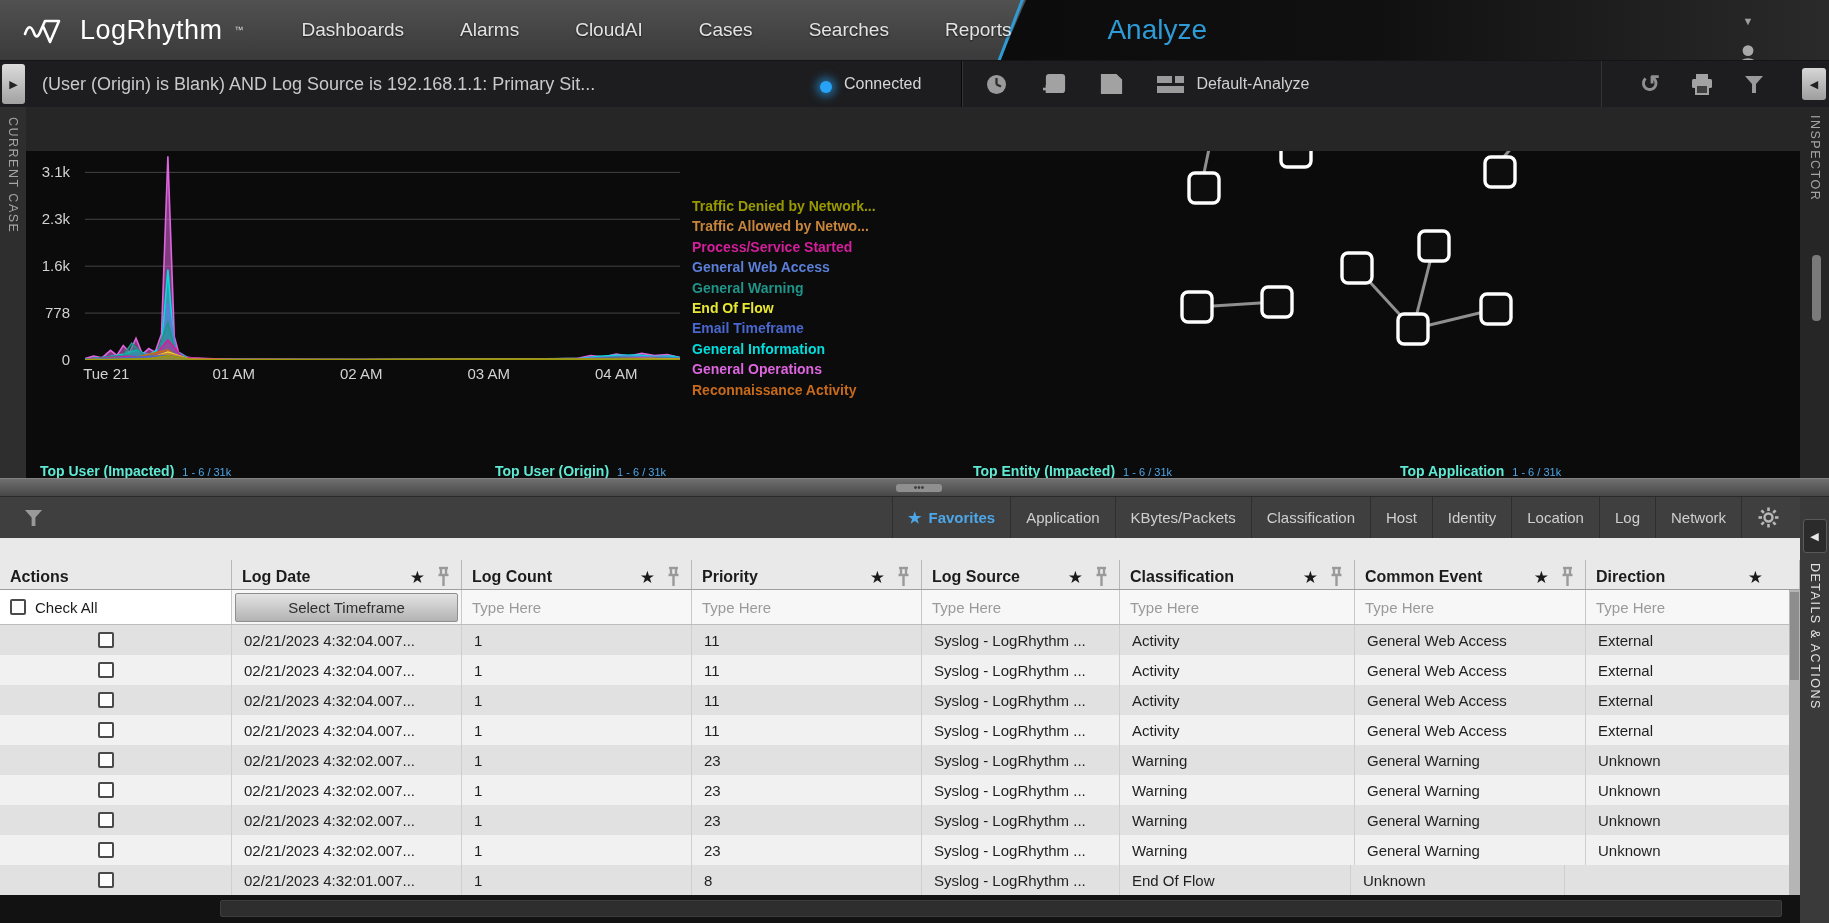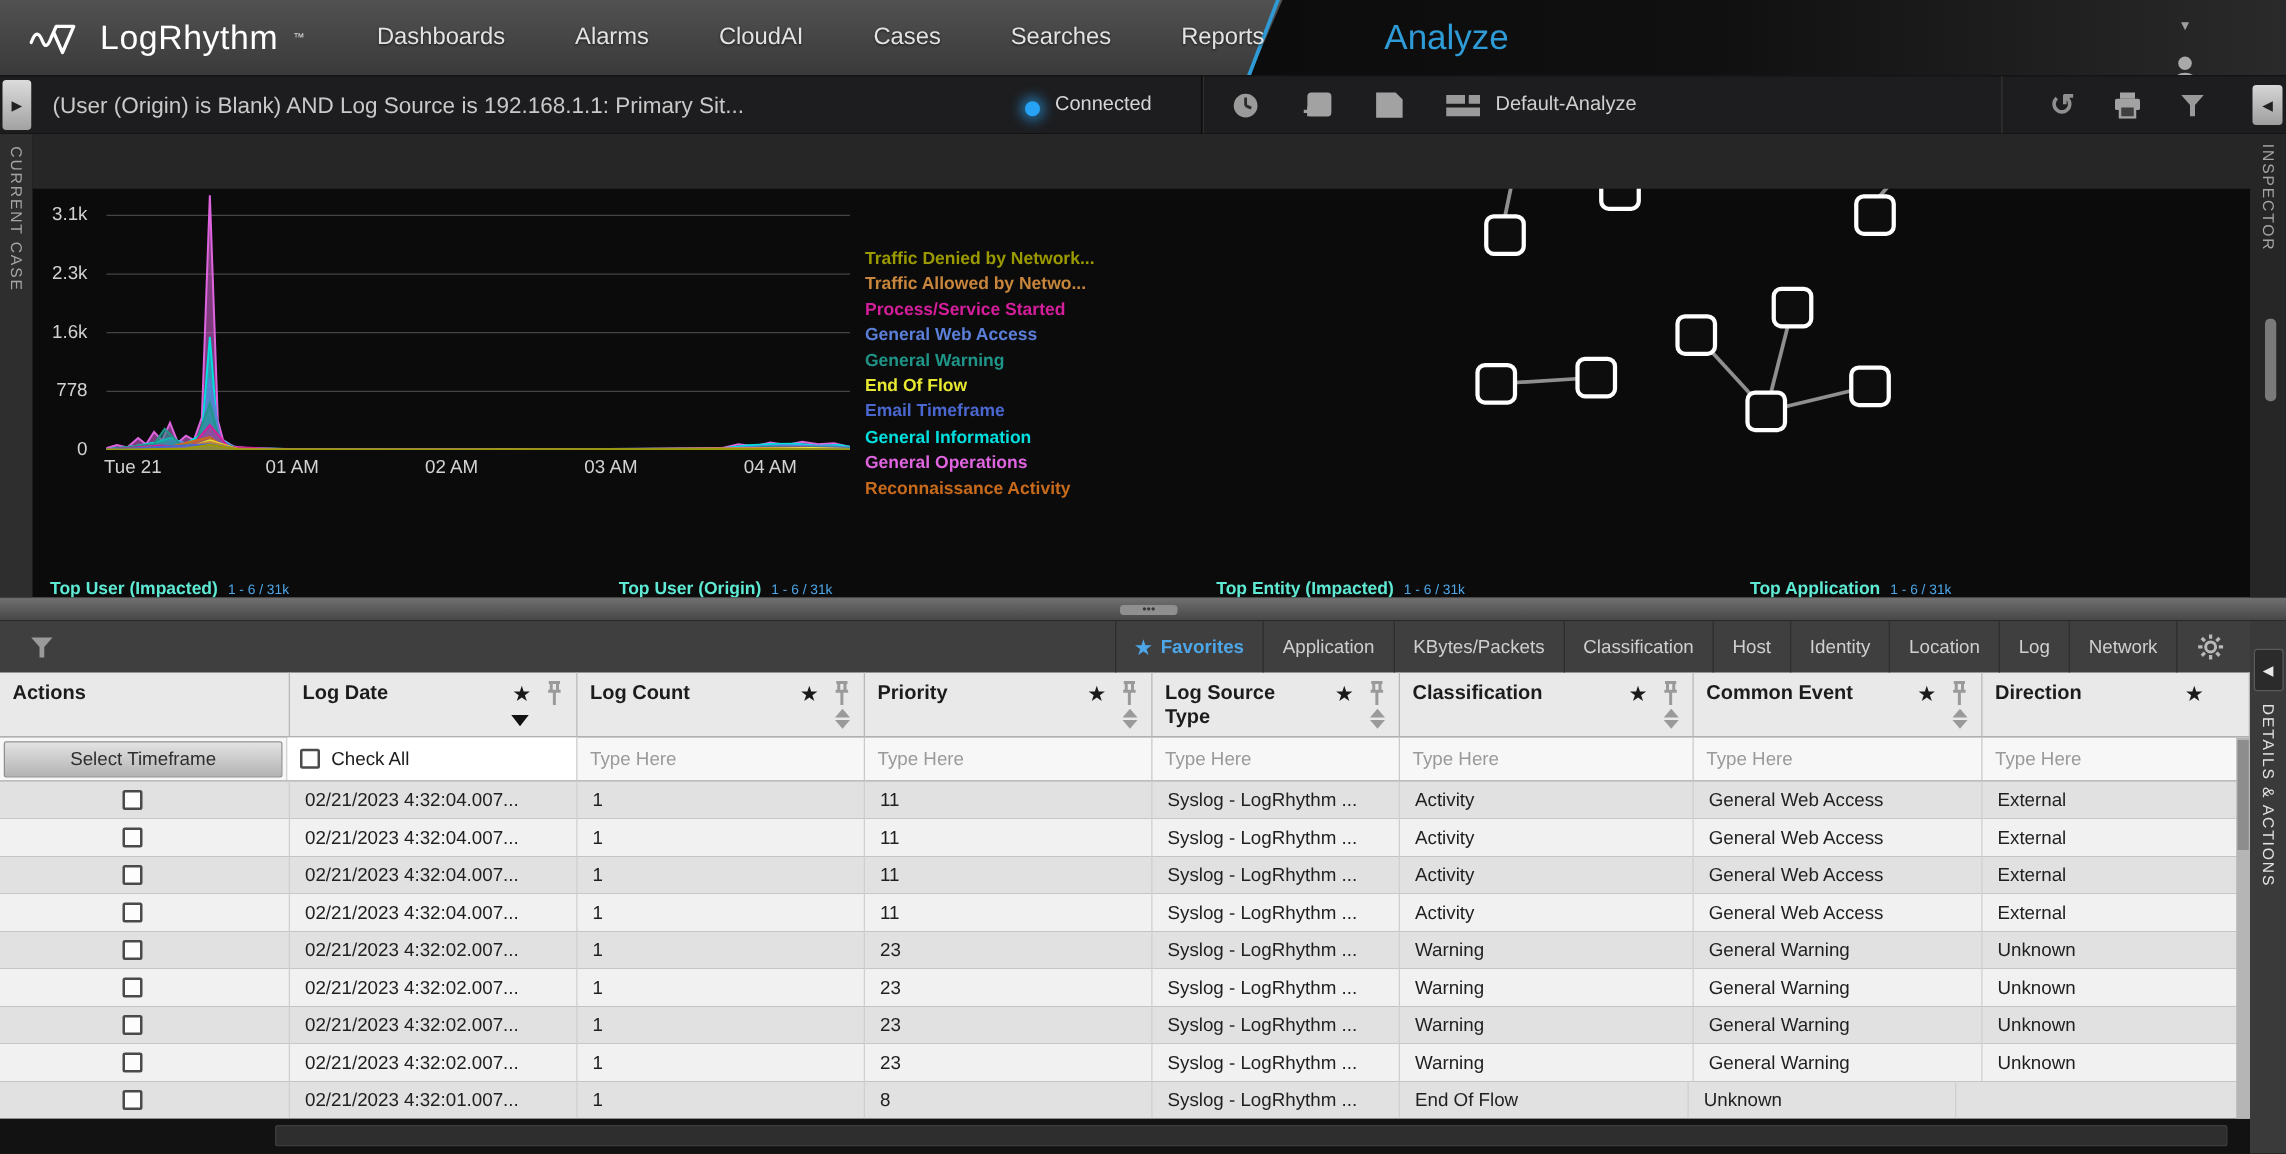--- a/index.html
+++ b/index.html
@@ -98,21 +98,21 @@
   .tab { padding:0 15px; height:100%; display:flex; align-items:center; gap:7px;
     color:#cfcfcf; font-size:15px; border-left:1px solid #2e2e2e; cursor:pointer; }
   .tab.active { color:#4da6e8; font-weight:bold; }
   .tab .star { font-size:15px; }
   .gear-tab { padding:0 16px; border-left:1px solid #2e2e2e; height:100%; display:flex; align-items:center; cursor:pointer;}
   .panel-btn { width:26px; height:32px; margin:0 2px 0 6px; border-radius:3px;
     background:linear-gradient(180deg,#b9c4cb,#8fa0ab); color:#1d1d1d; font-size:12px;
     display:flex; align-items:center; justify-content:center; cursor:pointer; }
 
   .thead { display:flex; height:52px; background:#e9e9e9; border-bottom:1px solid #9e9e9e; width:1800px;}
-  .th { position:relative; border-right:1px solid #b8b8b8; overflow:hidden; cursor:pointer; }
+  .th { position:relative; border-right:1px solid #b8b8b8; overflow:hidden; cursor:pointer;margin-top:22px; }
   .th-label { position:absolute; left:10px; top:7px; width:60%; color:#1c1c1c;
     font-weight:bold; font-size:16px; line-height:19px; }
   .th-star { position:absolute; right:36px; top:7px; color:#1a1a1a; font-size:17px; }
   .th-pin { position:absolute; right:11px; top:6px; }
   .sort-ud { position:absolute; right:11px; top:29px; display:flex; flex-direction:column; gap:2px; }
   .sort-ud i { width:0; height:0; border-left:6px solid transparent; border-right:6px solid transparent; display:block;}
   .sort-ud .up { border-bottom:7px solid #9a9a9a; }
   .sort-ud .dn { border-top:7px solid #9a9a9a; }
   .sort-desc { position:absolute; right:38px; top:34px; width:0; height:0;
     border-left:7px solid transparent; border-right:7px solid transparent; border-top:9px solid #111; }
@@ -507,28 +507,28 @@
             <i class="up"></i>
             <i class="dn"></i>
           </span>
         </div>
         <div class="th" style="width: 214px;">
           <div class="th-label">Direction</div>
           <span class="th-star">★</span>
         </div>
       </div>
     <div class="tfilter" id="tfilter">
-        <div class="tf-cell" style="width: 230px;">
-          <div class="timeframe-btn">Select Timeframe</div>
-        </div>
         <div class="tf-cell actions" style="width: 232px;">
           <span class="cb"></span>
           <span>Check All</span>
         </div>
         <div class="tf-cell" style="width: 230px;">
+          <div class="timeframe-btn">Select Timeframe</div>
+        </div>
+        <div class="tf-cell" style="width: 230px;">
           <span class="placeholder">Type Here</span>
         </div>
         <div class="tf-cell" style="width: 230px;">
           <span class="placeholder">Type Here</span>
         </div>
         <div class="tf-cell" style="width: 198px;">
           <span class="placeholder">Type Here</span>
         </div>
         <div class="tf-cell" style="width: 235px;">
           <span class="placeholder">Type Here</span>

